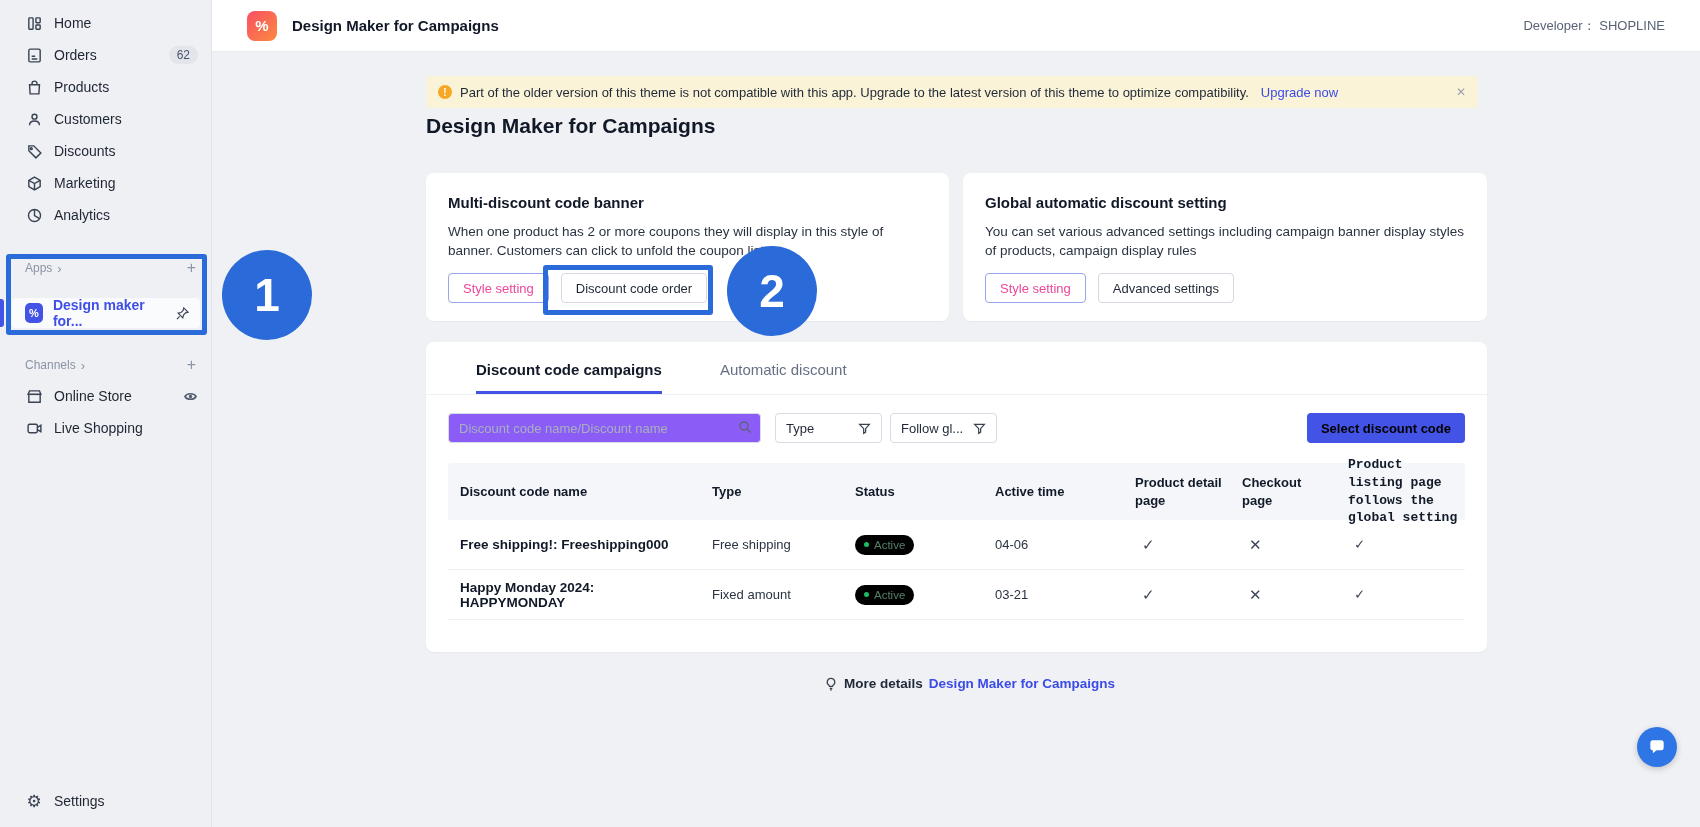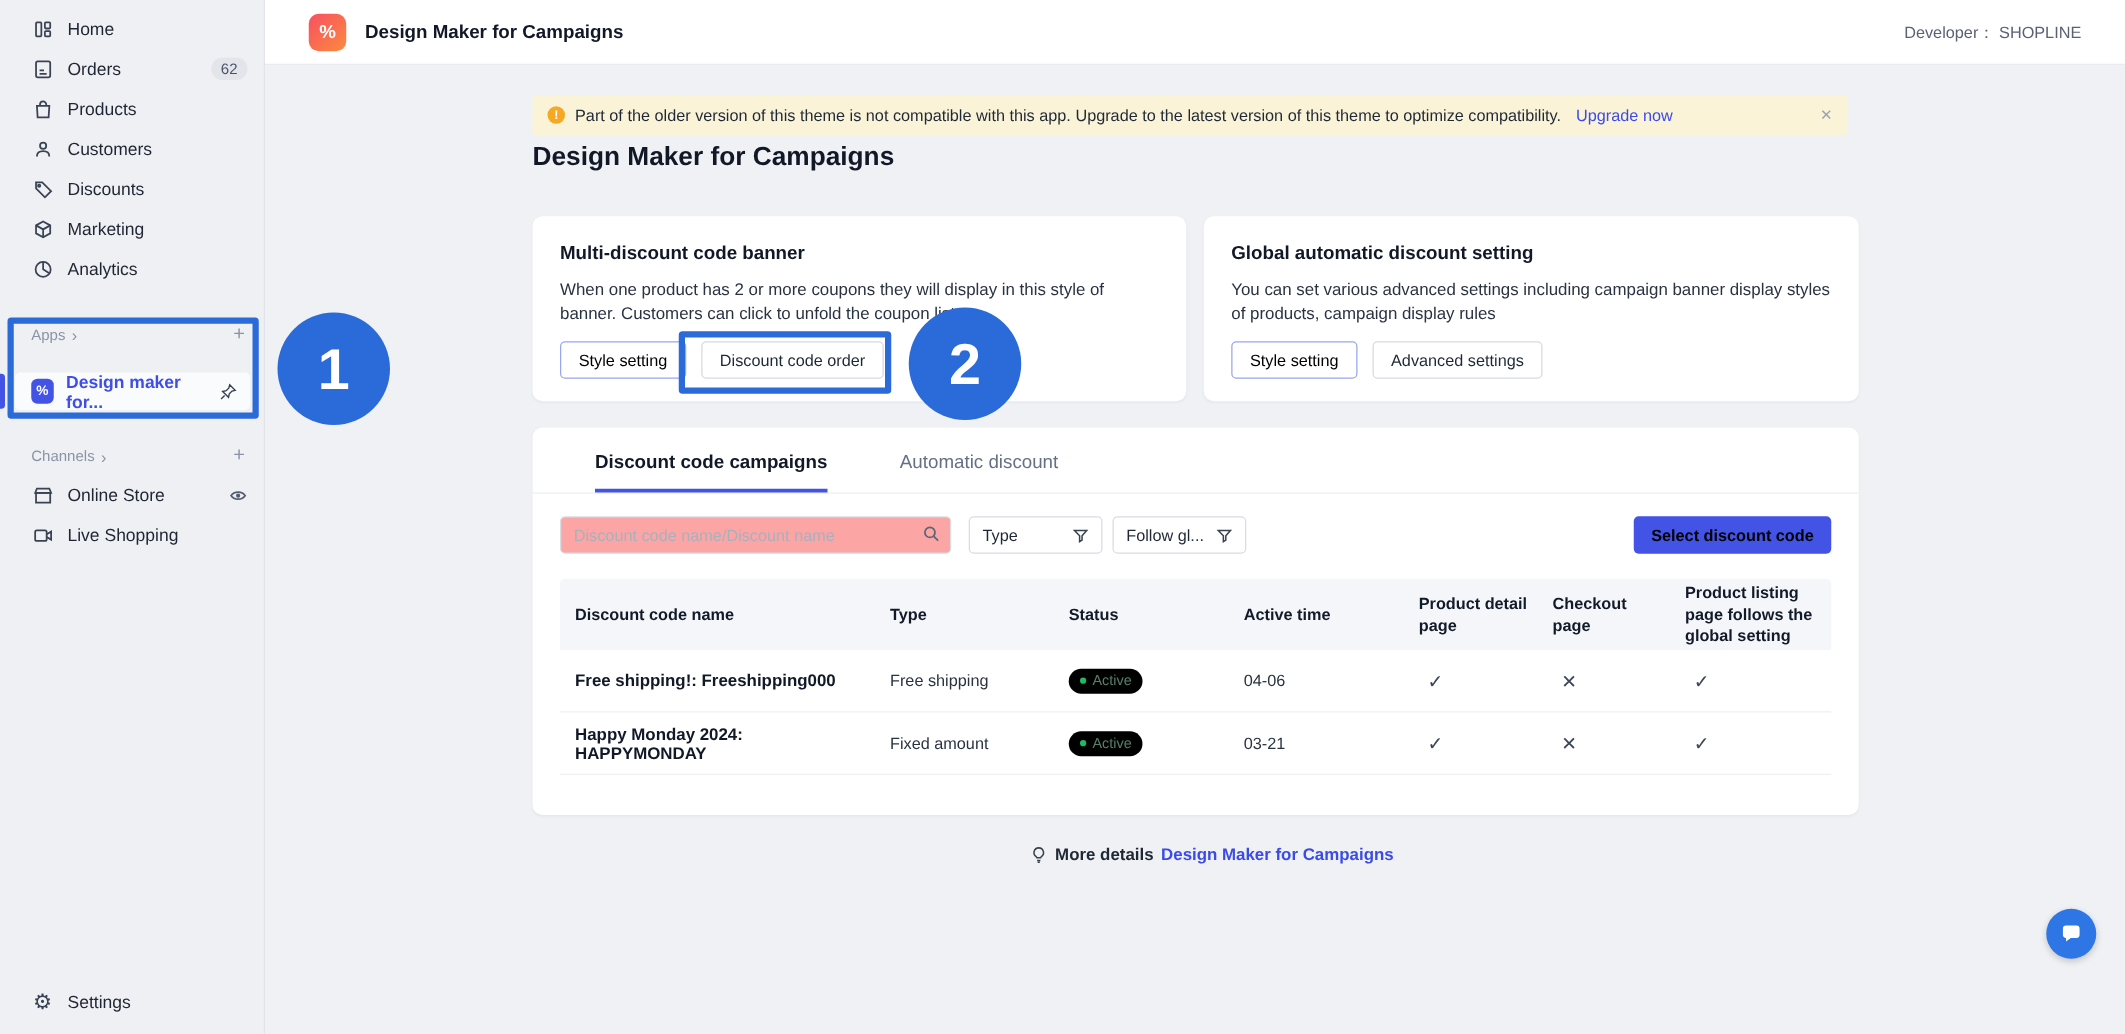--- a/index.html
+++ b/index.html
@@ -38,47 +38,47 @@
 
   .page-title { position:absolute; left:214px; top:62px; font-size:21px; font-weight:700; color:#111827; }
 
   .card { position:absolute; top:121px; height:148px; background:#fff; border-radius:8px; box-shadow:0 1px 2px rgba(16,24,40,.04); padding:21px 22px; }
   #card1 { left:214px; width:523px; }
   #card2 { left:751px; width:524px; }
   .card h3 { font-size:15px; font-weight:700; color:#111827; }
   .card p { margin-top:11px; font-size:13.5px; line-height:1.42; color:#2A3342; }
   .btn-row { margin-top:13px; display:flex; gap:12px; }
   .btn { height:30px; padding:0 14px; border-radius:4px; font-size:13px; display:inline-flex; align-items:center; background:#fff; cursor:pointer; white-space:nowrap; }
-  .btn.outline-primary { border:1px solid #9AA5F0; color:#000000; }
+  .btn.outline-primary { border:1px solid #9AA5F0; color:#ec4899; }
   .btn.outline-default { border:1px solid #D5D9E2; color:#1F2836; }
   .btn.solid-primary { background:#4353E6; border:none; color:#000000; font-weight:700; }
 
   
   #campaigns { position:absolute; left:214px; top:290px; width:1061px; height:310px; background:#fff; border-radius:8px; box-shadow:0 1px 2px rgba(16,24,40,.04); }
   .tabs { display:flex; gap:30px; padding:19px 22px 0 22px; border-bottom:1px solid #EEF0F3; }
   .tab { font-size:15px; padding-bottom:13px; cursor:pointer;margin-left:28px; }
   .tab.active { color:#111827; font-weight:700; border-bottom:3px solid #4353E6; }
   .tab.inactive { color:#667085; }
   .filter-row { display:flex; align-items:center; margin:18px 22px 0 22px; }
   .search-box { position:relative; width:313px; }
-  .search-box input { width:313px; height:30px; border:1px solid #D8DCE4; border-radius:4px; padding:0 30px 0 10px; font-size:13px; color:#1F2836; font-family:"Liberation Sans",sans-serif; outline:none; background:#fca5a5; }
+  .search-box input { width:313px; height:30px; border:1px solid #D8DCE4; border-radius:4px; padding:0 30px 0 10px; font-size:13px; color:#1F2836; font-family:"Liberation Sans",sans-serif; outline:none; background:#8b5cf6; }
   .search-box input::placeholder { color:#A8B0BE; }
   .search-ic { position:absolute; right:9px; top:7px; color:#5B6575; }
   .filter-box { height:30px; border:1px solid #D8DCE4; border-radius:4px; display:flex; align-items:center; padding:0 10px; font-size:13px; color:#1F2836; gap:8px; cursor:pointer; background:#fff; }
   #filter-type { width:107px; margin-left:14px; }
   #filter-follow { width:107px; margin-left:8px; }
   .filter-box .funnel { margin-left:auto; color:#39414F; }
   .filter-row .btn.solid-primary { margin-left:auto; }
 
   .tbl { margin:20px 22px 0 22px; width:1017px; }
   .thead { display:flex; align-items:center; background:#F5F6F9; border-radius:4px 4px 0 0; height:57px; font-size:13px; font-weight:700; color:#111A29; }
   .trow { display:flex; align-items:center; height:50px; border-bottom:1px solid #EEF0F3; font-size:13px; color:#2A3342; }
   .cell { padding-left:12px; }
   .c-name { width:252px; } .c-type { width:143px; } .c-status { width:140px; }
-  .c-active { width:140px; } .c-pdp { width:107px; } .c-checkout { width:106px; } .c-listing { width:129px; }
+  .c-active { width:140px; } .c-pdp { width:107px; } .c-checkout { width:106px; } .c-listing { width:129px;font-family:Liberation Mono, monospace; }
   .thead .c-pdp, .thead .c-checkout, .thead .c-listing { line-height:1.35; padding-right:6px; }
   .trow .c-name { font-weight:700; color:#111827; font-size:13.5px; }
   .mark { padding-left:19px; font-size:15px; color:#3C4656; }
   .pill { display:inline-flex; align-items:center; gap:5px; height:20px; padding:0 9px; background:#000000; border-radius:10px; font-size:11.5px; color:#56806B;text-align:center; }
   .pill .dot { width:5px; height:5px; border-radius:50%; background:#1FBA66; }
 
   .more { position:absolute; left:227px; top:624px; width:1061px; display:flex; align-items:center; justify-content:center; gap:6px; font-size:13.5px; }
   .more .txt { color:#1F2836; font-weight:700; }
   .more .lnk { color:#3A4BE8; font-weight:700; cursor:pointer; }
   .bulb { color:#39414F; }

